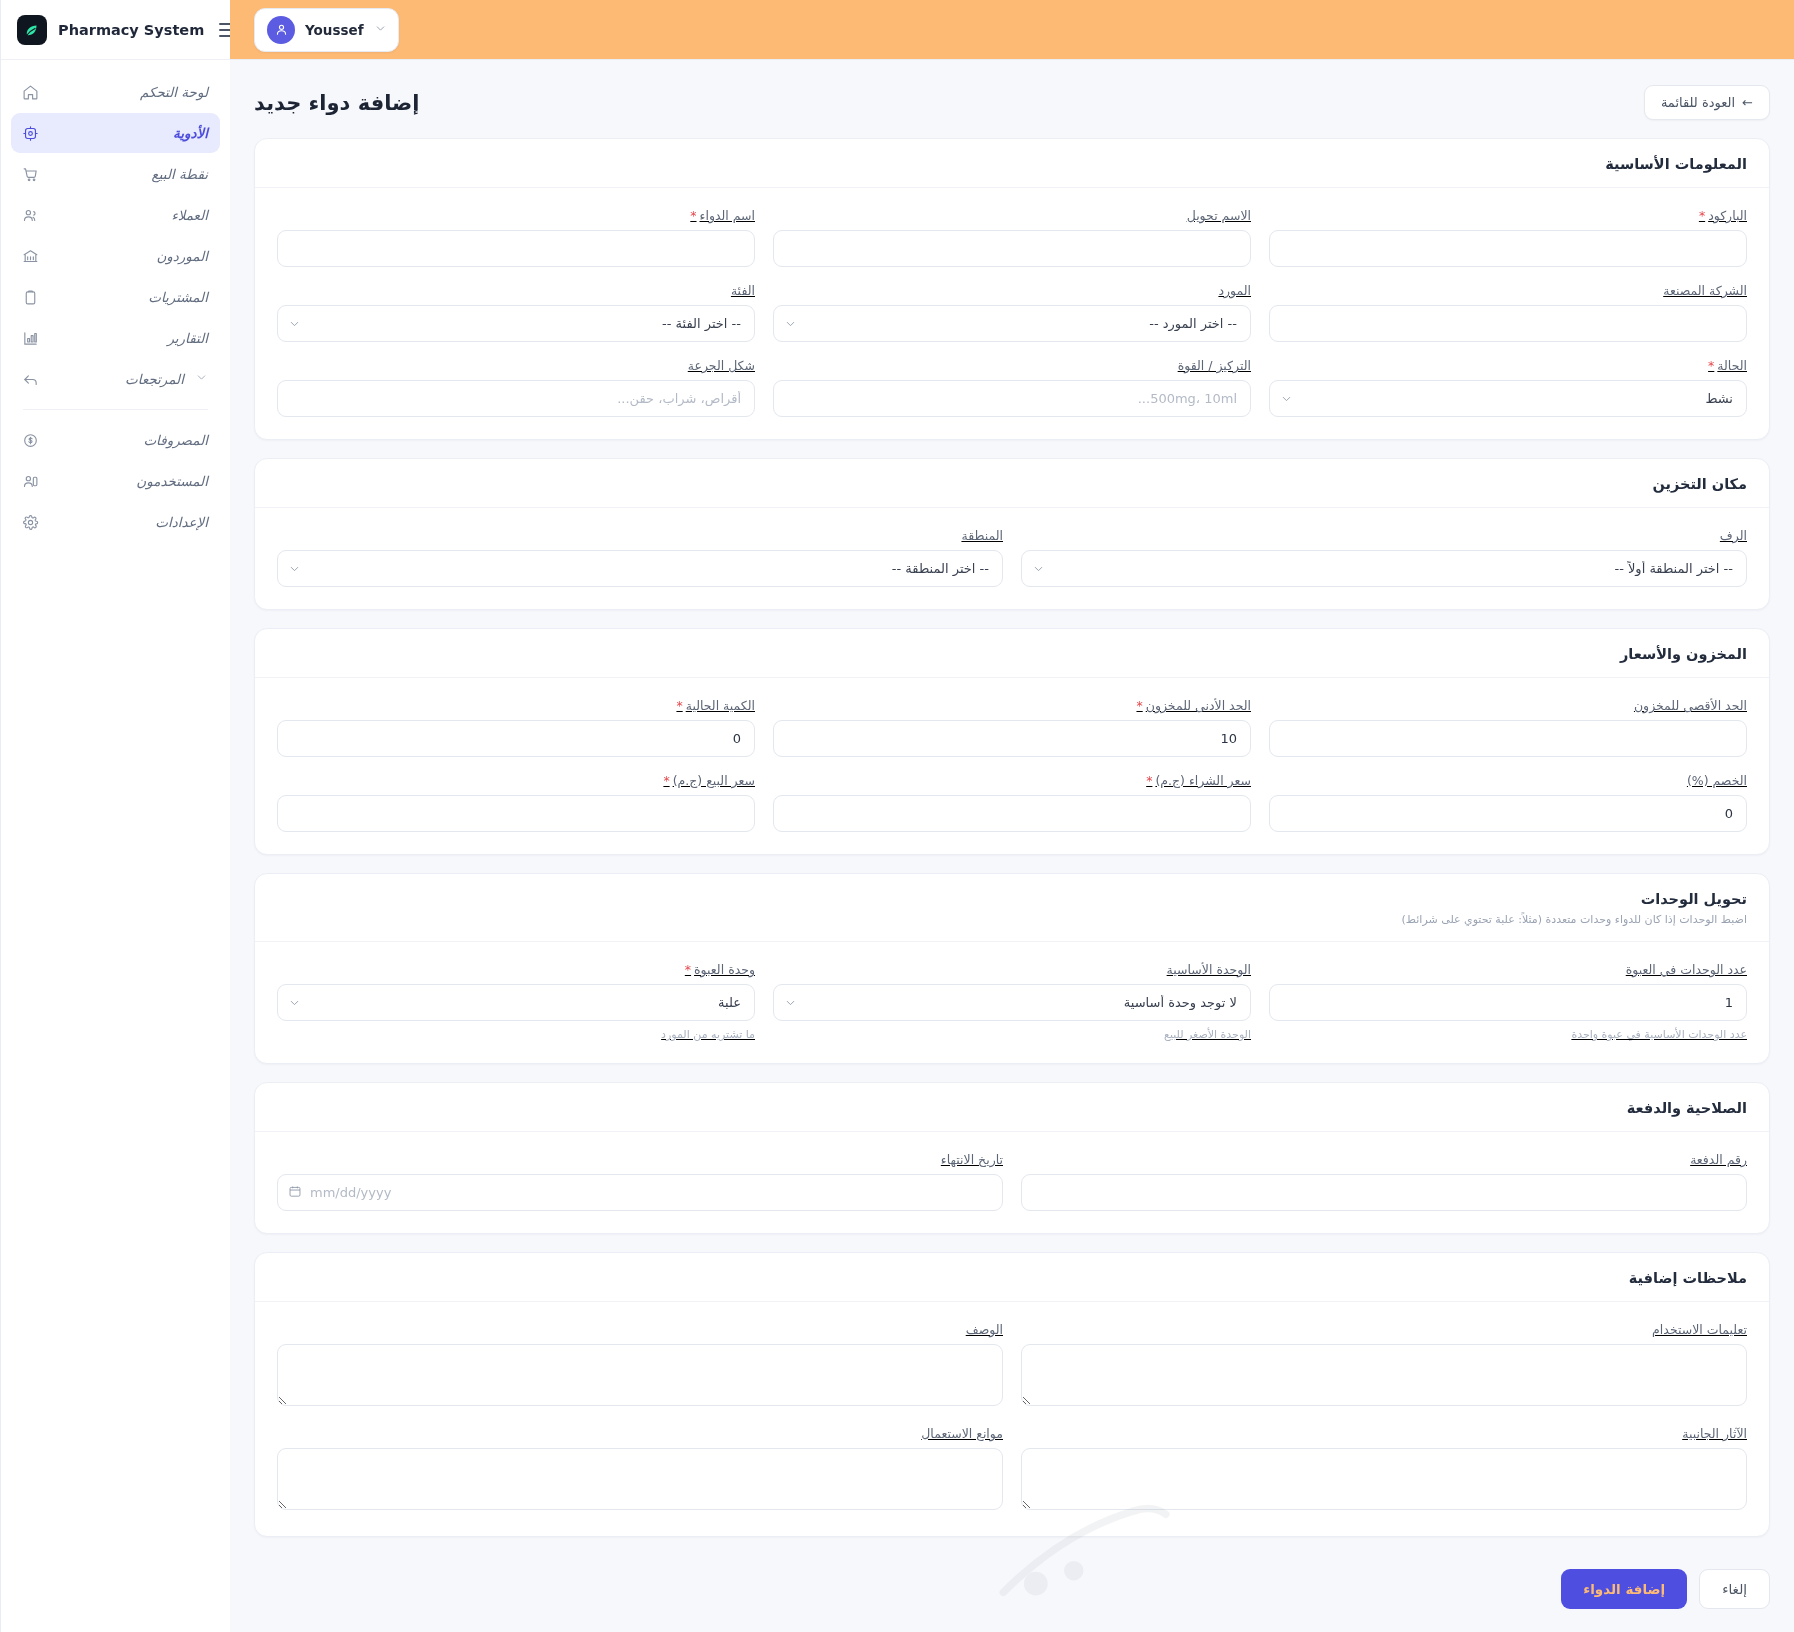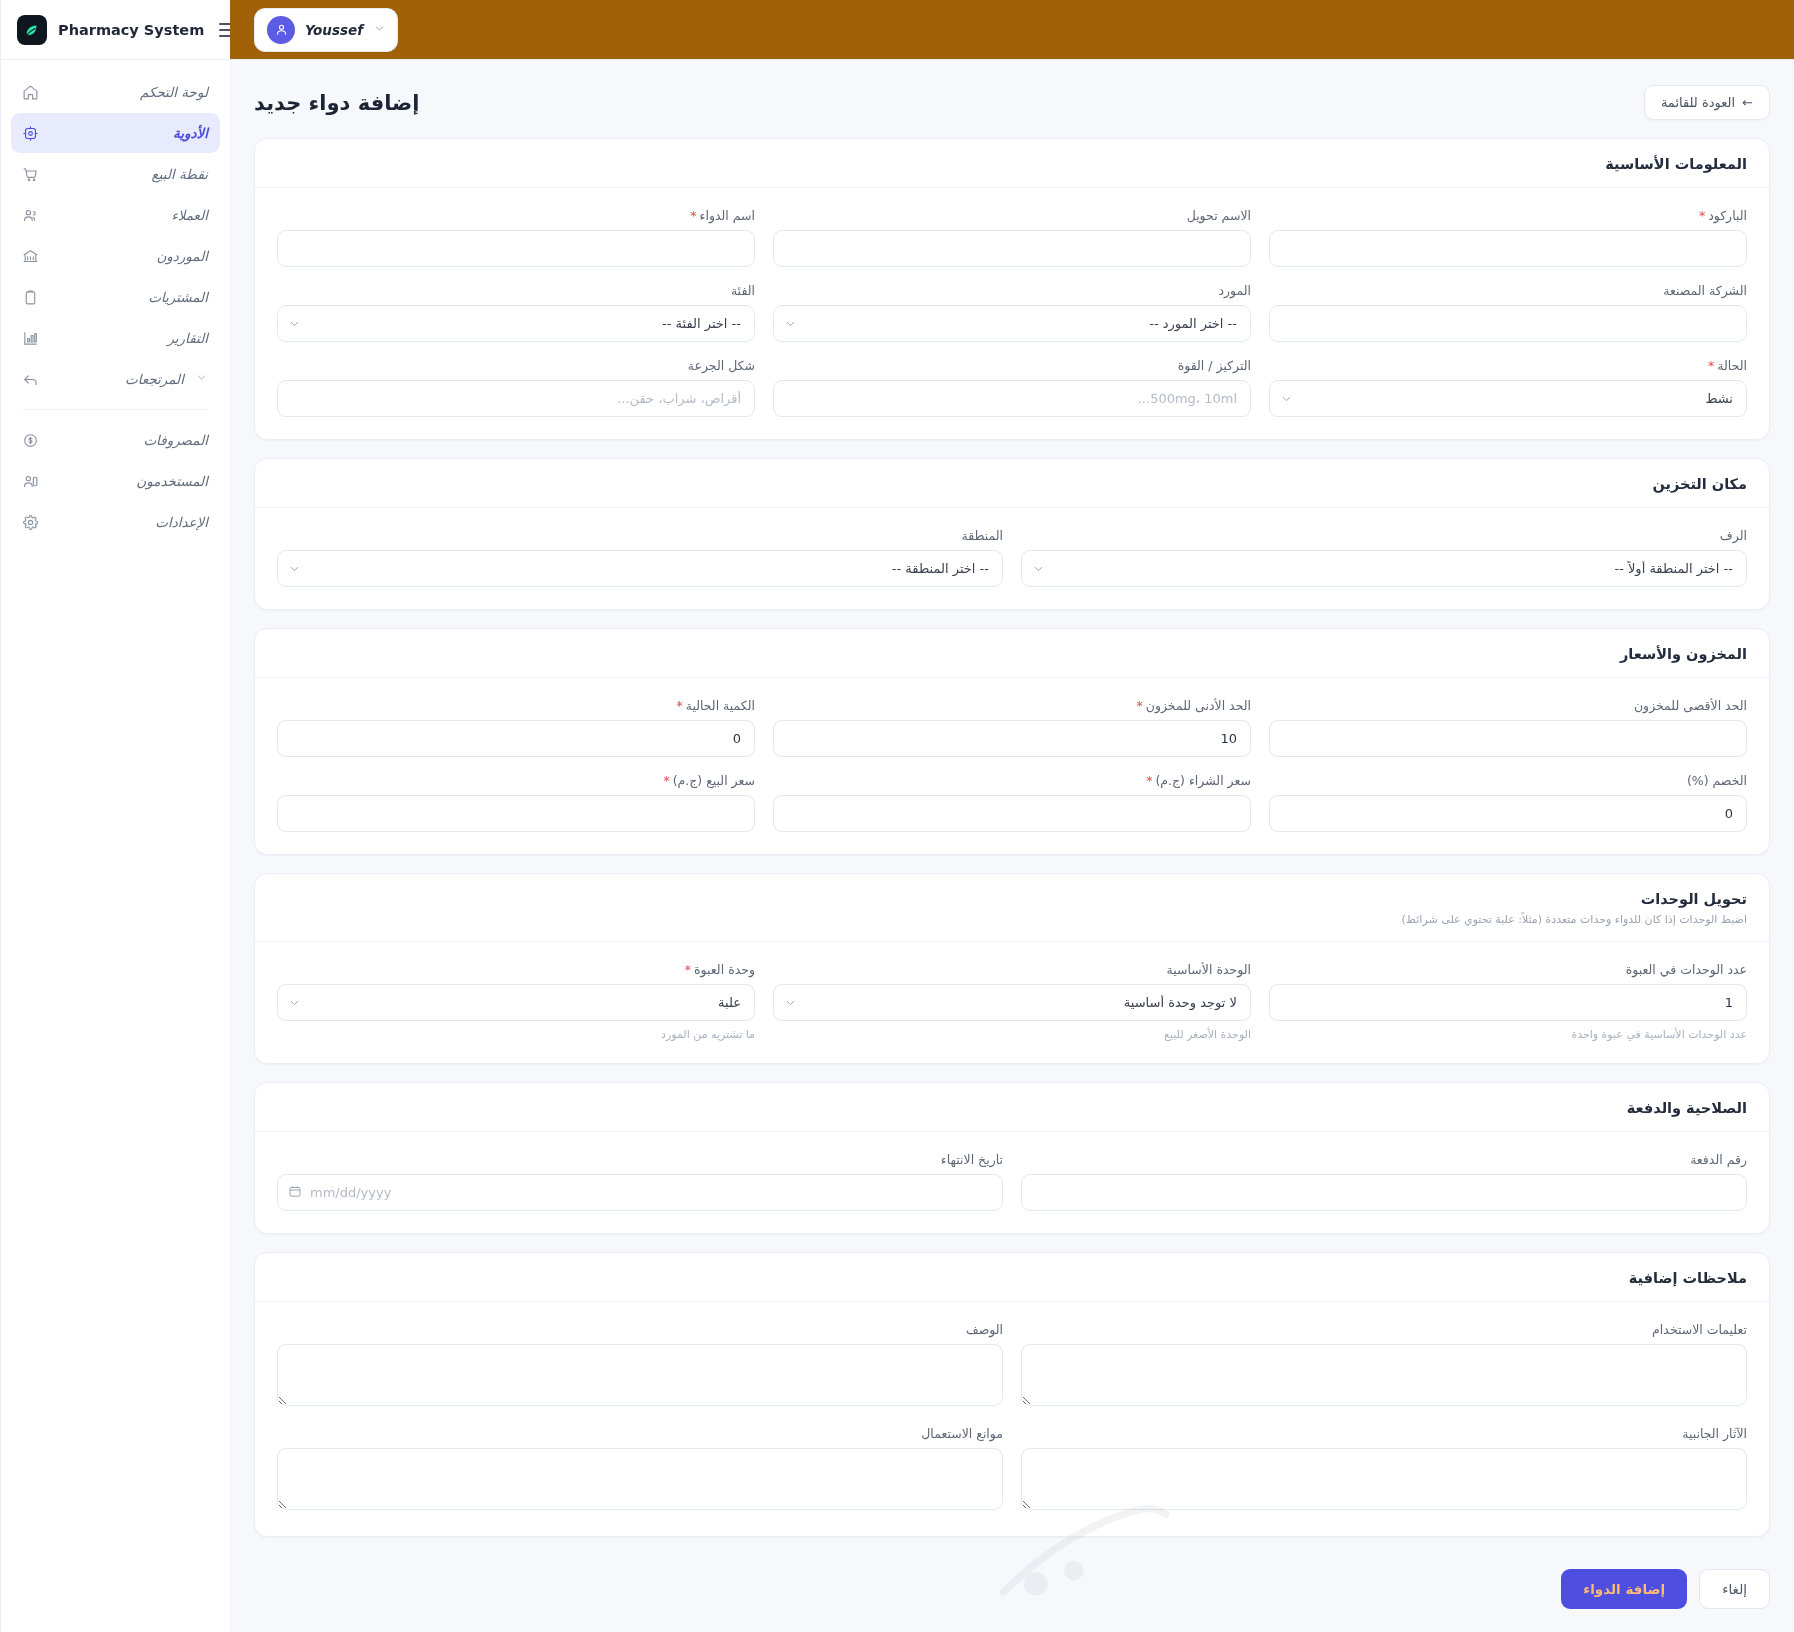--- a/index.html
+++ b/index.html
@@ -42,22 +42,22 @@
   .nav-item.active { background: #e8eafd; color: #4c4ddc; font-weight: 700; }
   .nav-item.active .ico svg { stroke: #4c4ddc; }
   .nav-label { flex: 1; text-align: right; white-space: nowrap; }
   .nav-chev { margin-left: 0; }
   .nav-chev svg { width: 13px; height: 13px; stroke: #a7afbd; fill: none; stroke-width: 1.8; }
   .nav-sep { height: 1px; background: #eef0f5; margin: 9px 12px; }
 
   
   .main { flex: 1; height: 1632px; position: relative; overflow: hidden; background: #f7f8fc; }
   .topbar {
-    height: 60px; background: #a16207; border-bottom: 1px solid #eaedf3;
-    display: flex; align-items: center; padding: 0 24px; flex-direction: row-reverse; font-style: italic;
+    height: 60px; background: #fdba74; border-bottom: 1px solid #eaedf3;
+    display: flex; align-items: center; padding: 0 24px; flex-direction: row-reverse;
   }
   .user-chip {
     margin-right: auto;
     display: flex; flex-direction: row-reverse; align-items: center; gap: 10px;
     background: #fff; border: 1px solid #e7eaf1; border-radius: 11px;
     padding: 7px 11px 7px 12px; cursor: pointer;
     box-shadow: 0 1px 2px rgba(18,25,38,.05);
   }
   .avatar {
     width: 28px; height: 28px; border-radius: 50%; background: #5b5ce2;
@@ -84,21 +84,21 @@
     background: #fff; border: 1px solid #ebeef4; border-radius: 13px;
     margin: 0 24px 18px 24px; box-shadow: 0 1px 2px rgba(20,28,44,.035);
   }
   .card-head { padding: 17px 22px 15px 22px; border-bottom: 1px solid #f0f2f7; }
   .card-title { font-size: 14.5px; font-weight: 700; color: #232c3d; text-align: right; }
   .card-sub { font-size: 11px; color: #9aa3b2; margin-top: 6px; text-align: right; }
   .card-body { padding: 20px 22px 22px 22px; }
 
   .row { display: flex; flex-direction: row-reverse; gap: 18px; margin-bottom: 16px; }
   .row:last-child { margin-bottom: 0; }
-  .field { flex: 1; min-width: 0; }
+  .field { flex: 1; min-width: 0; text-decoration: underline; }
   .flabel {
     display: block; font-size: 12.5px; color: #5d6676; margin-bottom: 7px;
     text-align: right; white-space: nowrap;
   }
   .req { color: #e5484d; margin-right: 3px; font-size: 12.5px; }
   .ctrl {
     width: 100%; height: 37px; border: 1px solid #e3e7ee; border-radius: 9px;
     background: #fff; font-size: 13px; color: #2b3445; padding: 0 13px;
     font-family: inherit; text-align: right; direction: rtl; outline: none;
   }

